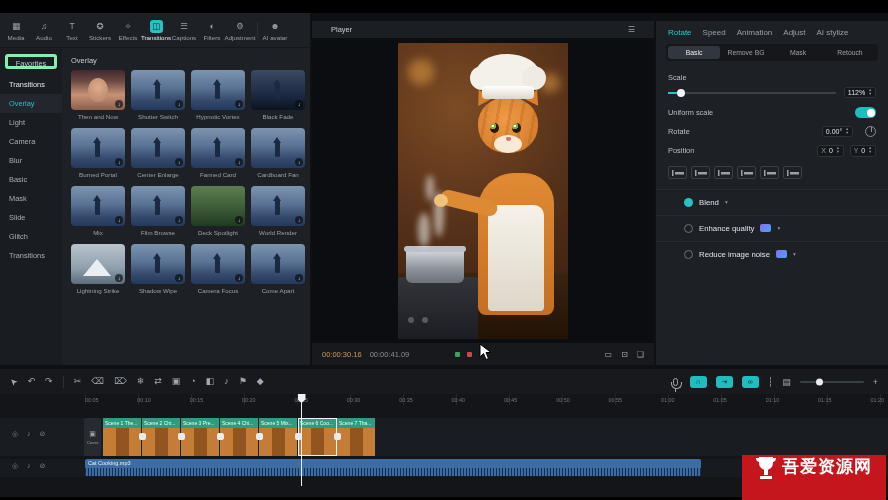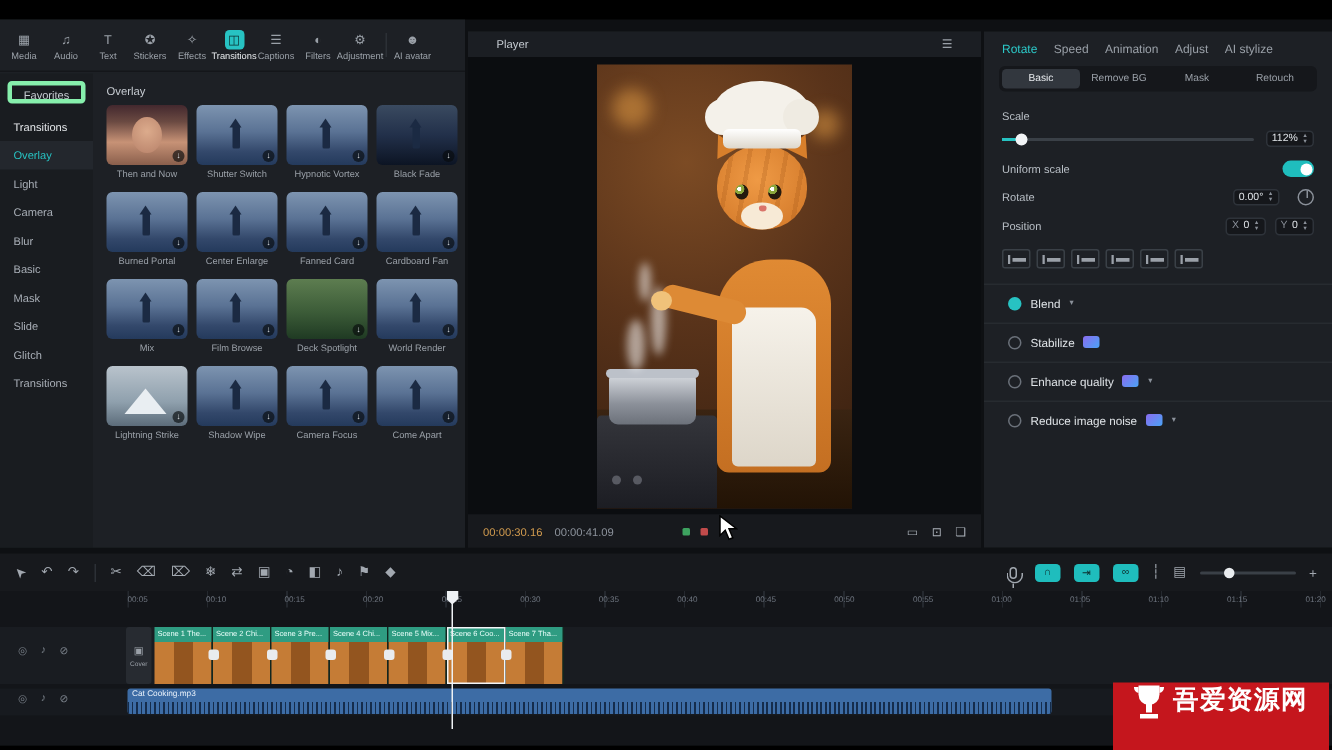--- a/index.html
+++ b/index.html
@@ -101,21 +101,21 @@
   .toggle-row{display:flex;align-items:center;justify-content:space-between;padding:9px 12px 0;font-size:7.4px;color:#b9bfc6}
   .toggle{width:21px;height:11px;border-radius:6px;background:#1fbdbd;position:relative;cursor:pointer}
   .toggle::after{content:"";position:absolute;right:1.5px;top:1.5px;width:8px;height:8px;border-radius:50%;background:#fff}
   .pos-row{display:flex;align-items:center;padding:8px 12px 0;font-size:7.4px;color:#b9bfc6;gap:6px}
   .pos-row .sp{flex:1}
   .dial{width:11px;height:11px;border-radius:50%;border:1px solid #8b919a;position:relative;cursor:pointer;margin-left:6px}
   .dial::after{content:"";position:absolute;left:50%;top:0;width:1px;height:5px;background:#8b919a}
   .align-row{display:flex;gap:4px;padding:9px 12px 0}
   .alignbox{width:19px;height:13px;border:1px solid #3a4047;border-radius:2px;cursor:pointer;background:linear-gradient(#9aa0a8,#9aa0a8) no-repeat 3px 3px/1.5px 6px,linear-gradient(#9aa0a8,#9aa0a8) no-repeat 6px 5px/9px 2.5px}
   .features{margin-top:10px}
-  .frow{display:flex;align-items:center;gap:6px;padding:8px 16px;border-top:1px solid #272b30;font-size:7.8px;color:#dfe3e7;cursor:pointer}
+  .frow{display:flex;align-items:center;gap:6px;padding:8px 28px;border-top:1px solid #272b30;font-size:7.8px;color:#dfe3e7;cursor:pointer}
   .radio{width:9px;height:9px;border-radius:50%;border:1px solid #6b717a;flex:none}
   .radio.on{background:#27c2c2;border:none}
   .pro{width:11px;height:8px;border-radius:2px;background:linear-gradient(135deg,#8a6cf0,#4aa3f5);flex:none}
   .mini-box{margin-left:auto;width:34px;height:12px;background:#15171b;border:1px solid #2e333a;border-radius:3px;color:#8b919a;font-size:5.5px;display:flex;align-items:center;justify-content:flex-end;padding:0 3px}
 
   
   .tl-toolbar{position:absolute;left:0;top:356px;width:888px;height:25px;background:#17191d;display:flex;align-items:center;padding:0 10px;gap:10px}
   .tool{font-size:9px;color:#a2a8b0;cursor:pointer;line-height:1}
   .vdiv{width:1px;height:12px;background:#2c3036}
   .tl-right{margin-left:auto;display:flex;align-items:center;gap:9px}
@@ -435,25 +435,20 @@
       <span class="alignbox"></span>
       <span class="alignbox"></span>
       <span class="alignbox"></span>
       <span class="alignbox"></span>
     </div>
     <div class="features">
       <div class="frow">
         <span class="radio on"></span>
         <span>Blend</span>
         <span class="chev">▾</span>
-      </div>
-      <div class="frow">
-        <span class="radio"></span>
-        <span>Stabilize</span>
-        <span class="pro"></span>
       </div>
       <div class="frow">
         <span class="radio"></span>
         <span>Enhance quality</span>
         <span class="pro"></span>
         <span class="chev">▾</span>
       </div>
       <div class="frow">
         <span class="radio"></span>
         <span>Reduce image noise</span>

